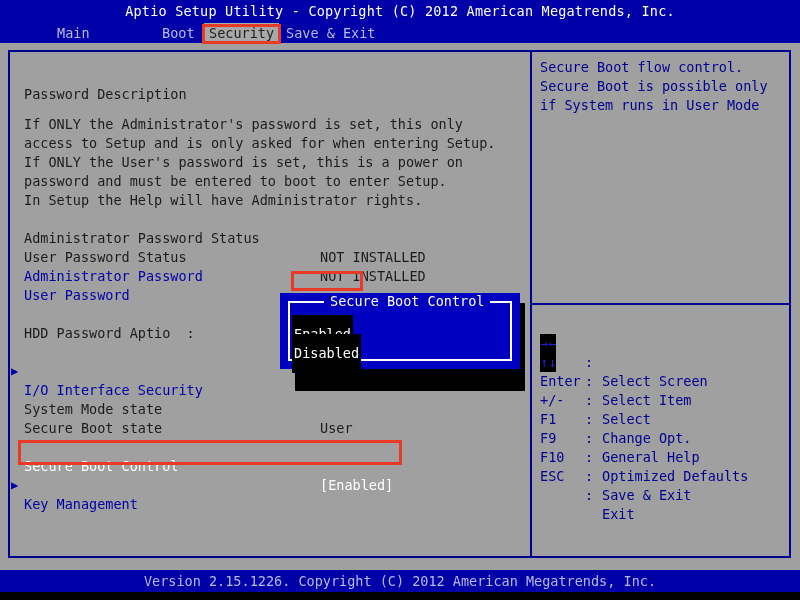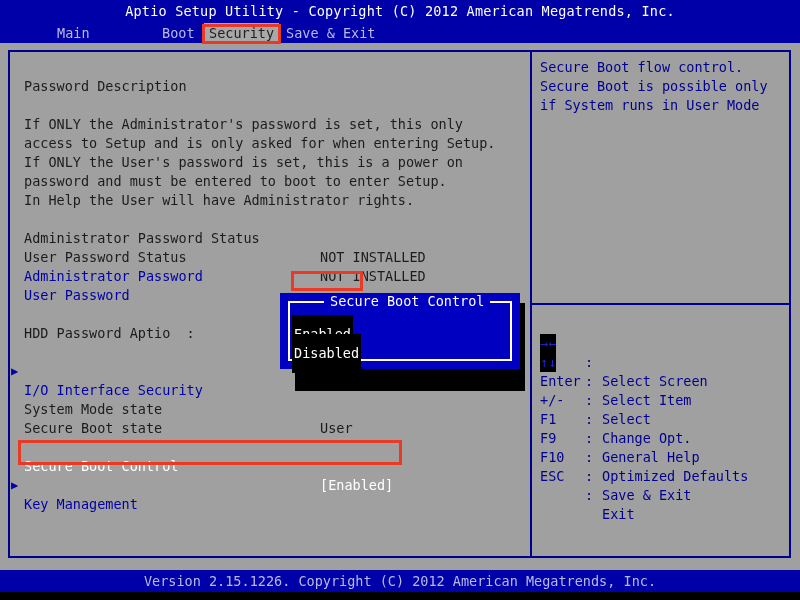--- a/index.html
+++ b/index.html
@@ -253,38 +253,38 @@
     <div class="menu-item" style="left:281px;">Save &amp; Exit</div>
   </div>
 
   <div id="body-area">
     <div id="panel-border"></div>
     <div id="v-divider"></div>
     <div id="h-divider"></div>
 
     <div id="left-pane">
 
-      <div class="row" style="top:6px;">
+      <div class="row" style="top:14px;">
         <span class="lbl c-dark">Password Description</span>
       </div>
 
       <div class="row" style="top:44px;">
         <span class="lbl c-dark">If ONLY the Administrator's password is set, this only</span>
       </div>
       <div class="row" style="top:63px;">
         <span class="lbl c-dark">access to Setup and is only asked for when entering Setup.</span>
       </div>
       <div class="row" style="top:82px;">
         <span class="lbl c-dark">If ONLY the User's password is set, this is a power on</span>
       </div>
       <div class="row" style="top:101px;">
         <span class="lbl c-dark">password and must be entered to boot to enter Setup.</span>
       </div>
       <div class="row" style="top:120px;">
-        <span class="lbl c-dark">In Help the User will have Administrator rights.</span>
+        <span class="lbl c-dark">In Setup the Help will have Administrator rights.</span>
       </div>
 
       <div class="row" style="top:158px;">
         <span class="lbl c-dark">Administrator Password Status</span>
         <span class="val c-dark">NOT INSTALLED</span>
       </div>
       <div class="row" style="top:177px;">
         <span class="lbl c-dark">User Password Status</span>
         <span class="val c-dark">NOT INSTALLED</span>
       </div>

